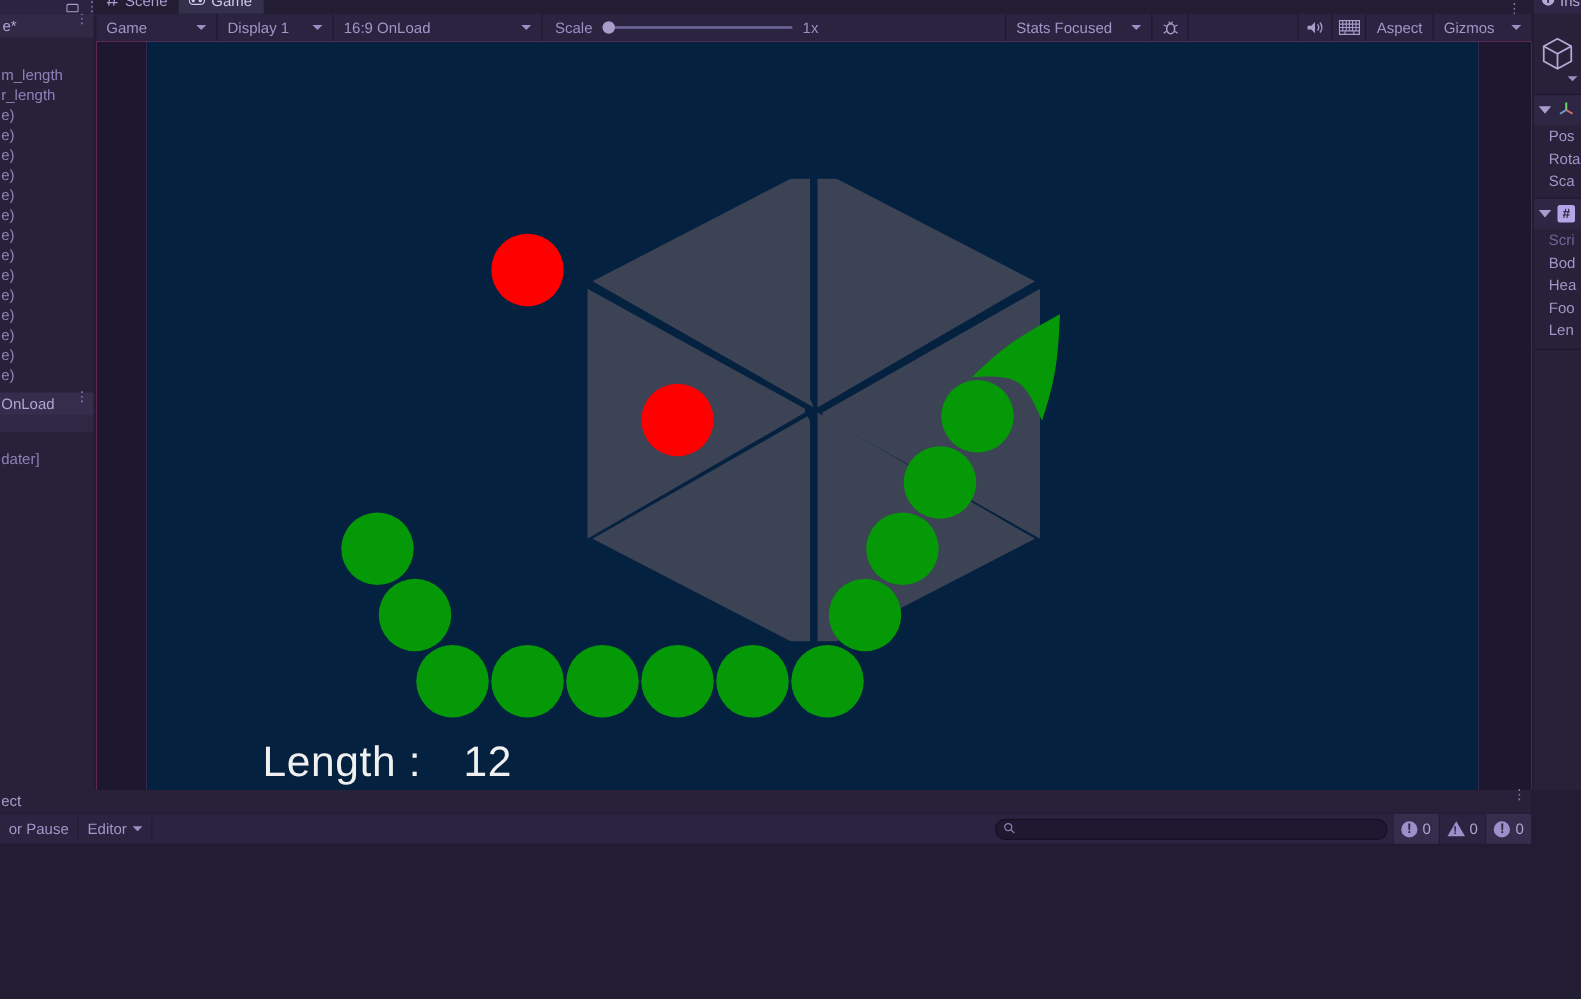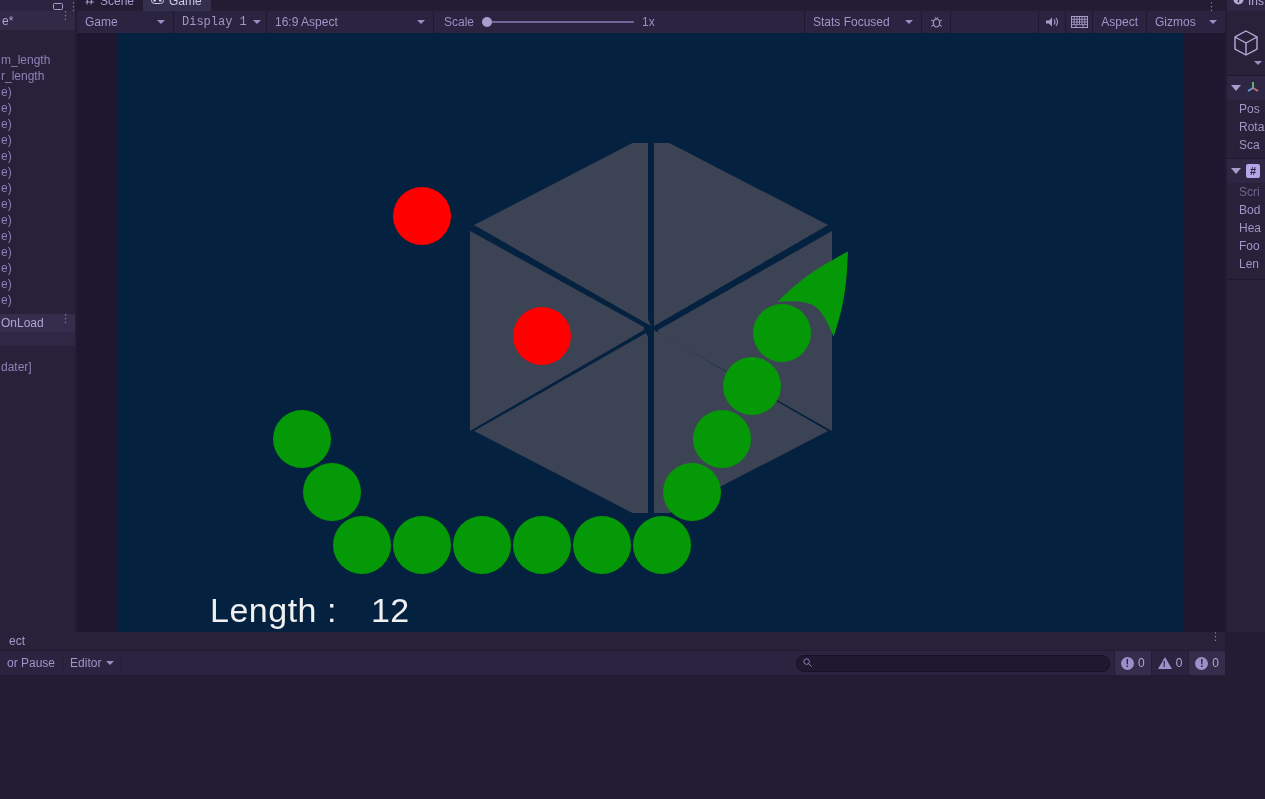--- a/index.html
+++ b/index.html
@@ -123,21 +123,21 @@
   }
   .caret {
     width: 0; height: 0;
     border-left: 4px solid transparent;
     border-right: 4px solid transparent;
     border-top: 4px solid #9a8fc4;
     display: inline-block;
   }
 
   #tb-game   { width: 80px; }
-  #tb-display{ width: 76px; font-family: Liberation Mono, monospace; }
+  #tb-display{ width: 76px; }
   #tb-aspect { width: 150px; }
 
   #tb-scale-wrap {
     display: flex;
     align-items: center;
     height: 22px;
     padding-left: 10px;
     gap: 8px;
     width: 360px;
   }
@@ -357,21 +357,21 @@
   #console-tabstrip {
     position: relative;
     height: 18px;
     background: #282139;
     display: flex;
     align-items: center;
   }
   #console-tab-label {
     font-size: 12px;
     color: #a79dcb;
-    padding-left: 9px;
+    padding-left: 1px;
   }
   #console-tabstrip .dots-v { position: absolute; right: 12px; top: 3px; }
 
   #console-toolbar {
     position: relative;
     height: 24px;
     background: #2a2440;
     display: flex;
     align-items: center;
     border-top: 1px solid #211b34;
@@ -520,21 +520,21 @@
     <span>Game</span>
     <span class="caret"></span>
   </div>
   <div class="tb-sep"></div>
   <div class="tb-item pill" id="tb-display">
     <span>Display 1</span>
     <span class="caret"></span>
   </div>
   <div class="tb-sep"></div>
   <div class="tb-item pill" id="tb-aspect">
-    <span>16:9 Aspect</span>
+    <span>16:9 OnLoad</span>
     <span class="caret"></span>
   </div>
   <div class="tb-sep"></div>
 
   <div id="tb-scale-wrap">
     <span>Scale</span>
     <div id="scale-slider-track">
       <div id="scale-slider-knob"></div>
     </div>
     <span>1x</span>

